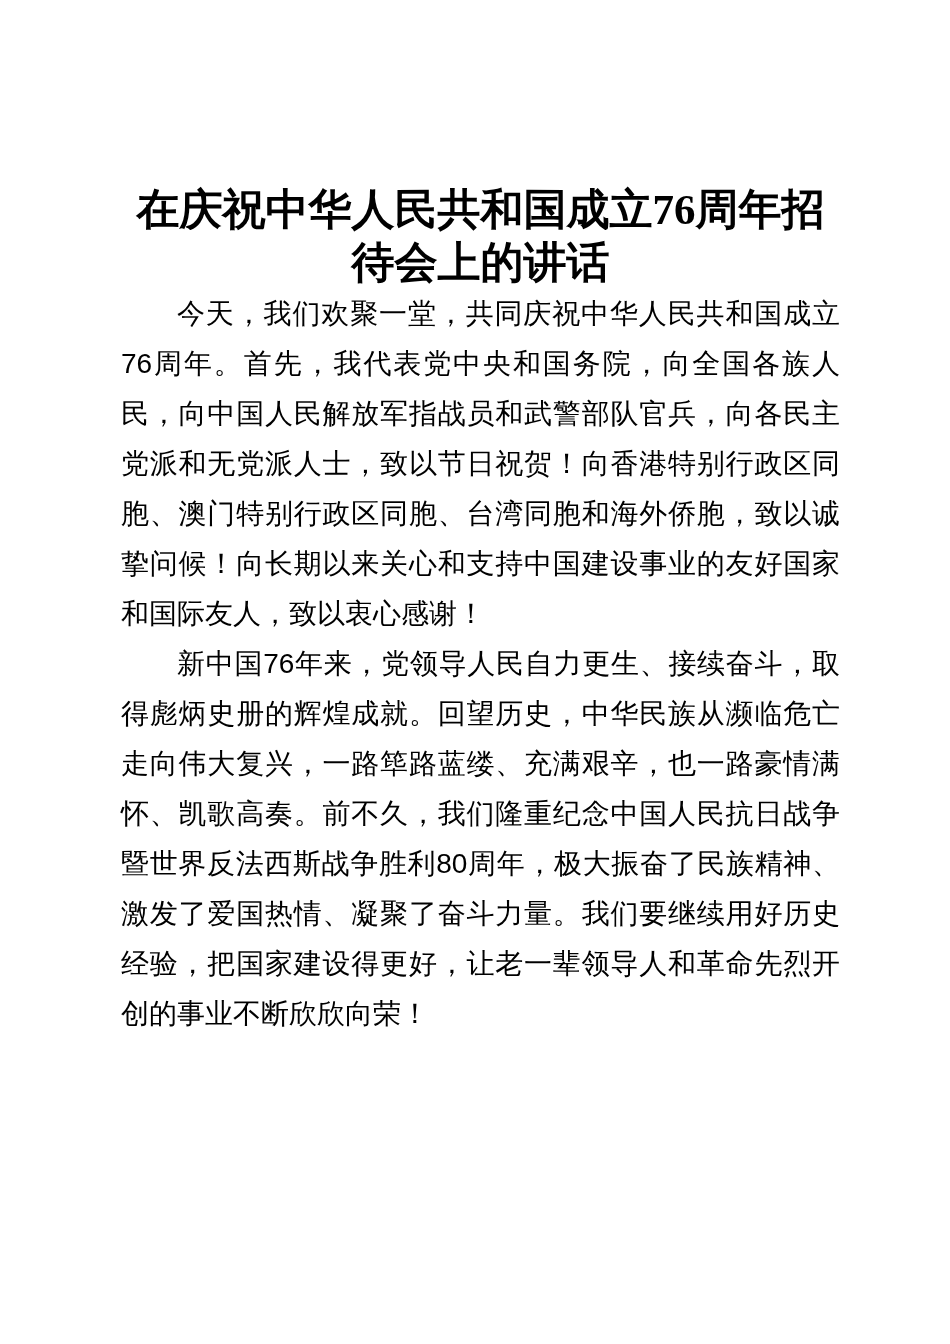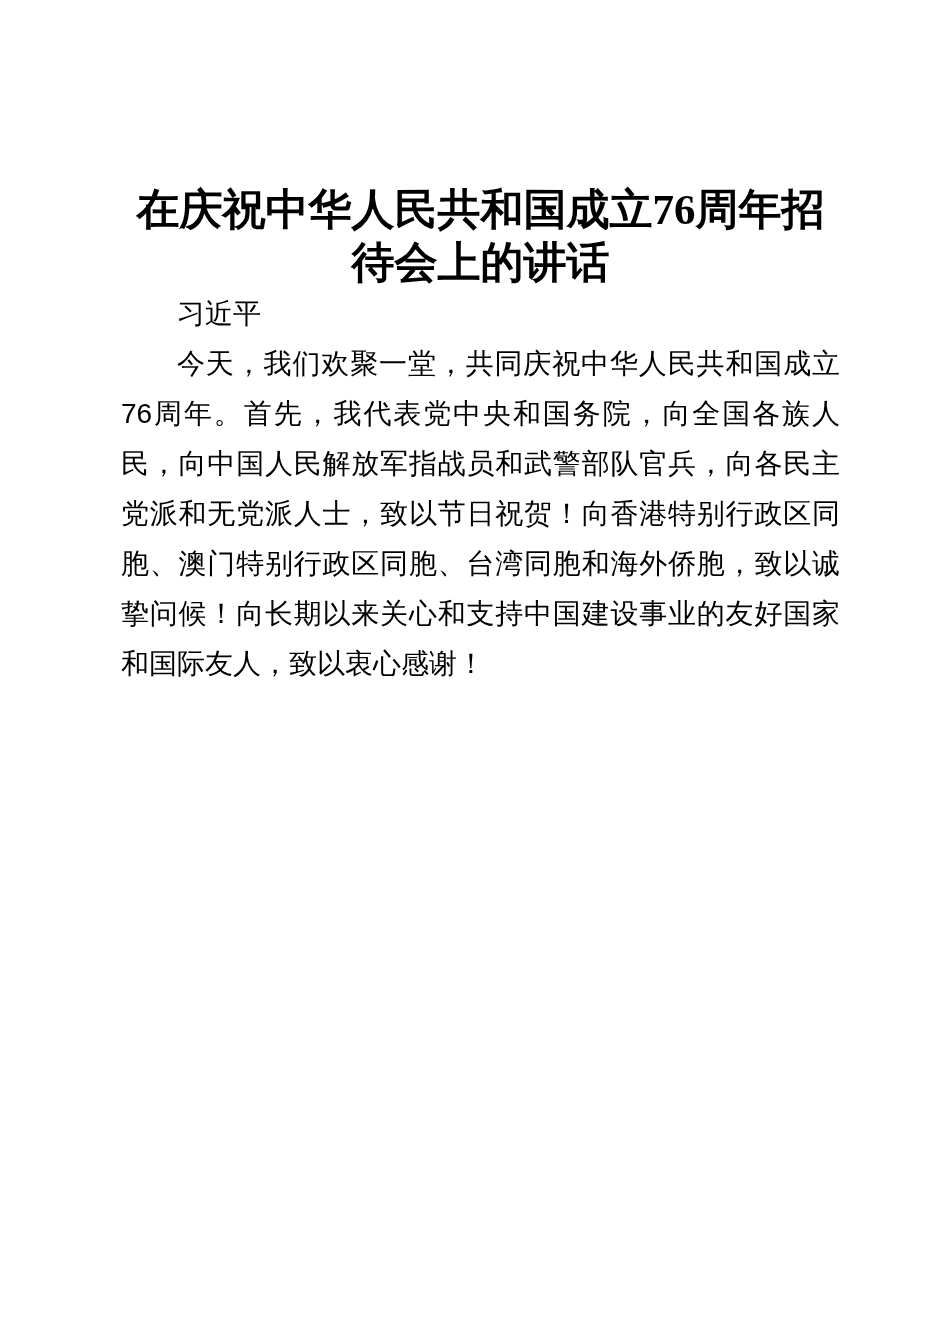--- a/index.html
+++ b/index.html
@@ -39,16 +39,16 @@
     text-align: justify;
     text-justify: inter-ideograph;
   }
 </style>
 </head>
 <body>
 
 <div class="page">
   <h1 class="title">在庆祝中华人民共和国成立76周年招待会上的讲话</h1>
   <div class="content">
-    <p class="line">习近平</p>
     <p class="para">今天，我们欢聚一堂，共同庆祝中华人民共和国成立76周年。首先，我代表党中央和国务院，向全国各族人民，向中国人民解放军指战员和武警部队官兵，向各民主党派和无党派人士，致以节日祝贺！向香港特别行政区同胞、澳门特别行政区同胞、台湾同胞和海外侨胞，致以诚挚问候！向长期以来关心和支持中国建设事业的友好国家和国际友人，致以衷心感谢！</p>
+    <p class="para">新中国76年来，党领导人民自力更生、接续奋斗，取得彪炳史册的辉煌成就。回望历史，中华民族从濒临危亡走向伟大复兴，一路筚路蓝缕、充满艰辛，也一路豪情满怀、凯歌高奏。前不久，我们隆重纪念中国人民抗日战争暨世界反法西斯战争胜利80周年，极大振奋了民族精神、激发了爱国热情、凝聚了奋斗力量。我们要继续用好历史经验，把国家建设得更好，让老一辈领导人和革命先烈开创的事业不断欣欣向荣！</p>
   </div>
 </div>
 
 </body></html>

